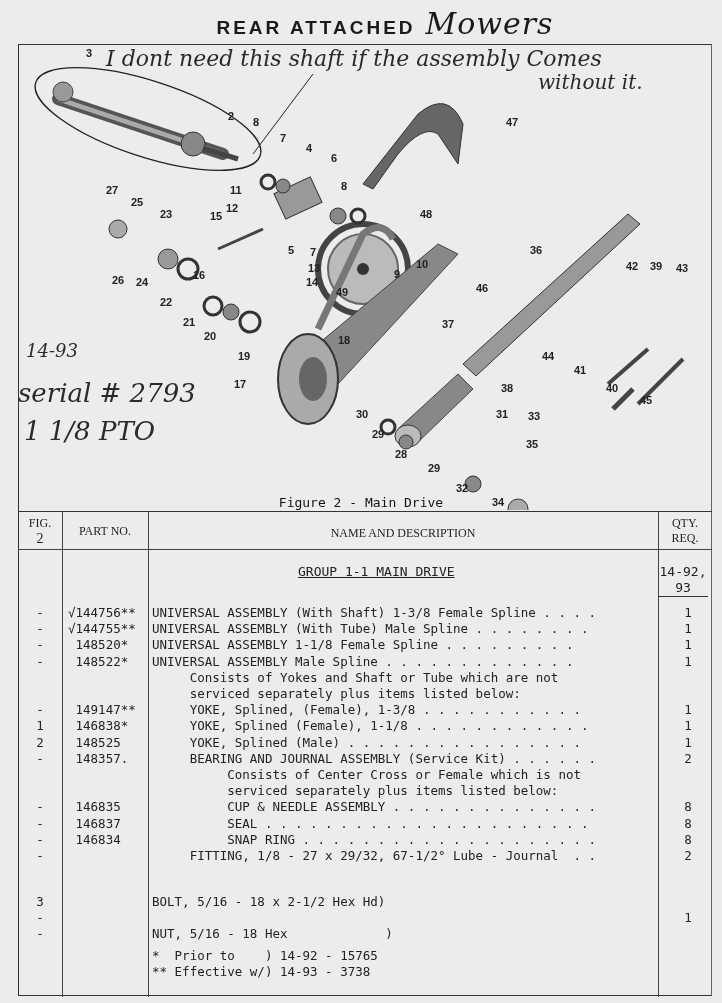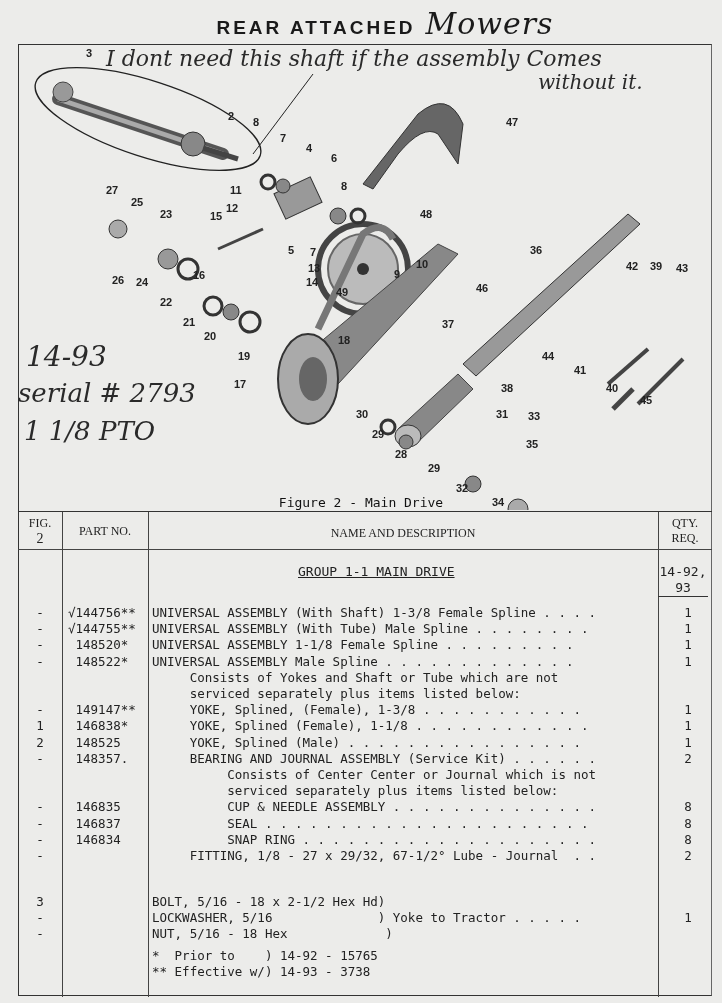--- a/index.html
+++ b/index.html
@@ -109,21 +109,21 @@
     <circle cx="500" cy="465" r="10" fill="#aaa" stroke="#333"></circle>
     <line x1="590" y1="340" x2="630" y2="305" stroke="#444" stroke-width="4"></line>
     <line x1="620" y1="360" x2="665" y2="315" stroke="#444" stroke-width="4"></line>
     <line x1="595" y1="365" x2="615" y2="345" stroke="#444" stroke-width="5"></line>
 
     <line x1="295" y1="30" x2="235" y2="110" stroke="#222" stroke-width="1"></line>
   </svg>
 
   <div class="hand" style="left:88px;top:2px;font-size:22px;">I dont need this shaft if the assembly Comes</div>
   <div class="hand" style="left:520px;top:26px;font-size:20px;">without it.</div>
-  <div class="hand" style="left:8px;top:296px;font-size:28px;">14-93</div>
+  <div class="hand" style="left:8px;top:296px;font-size:18px;">14-93</div>
   <div class="hand" style="left:0px;top:334px;font-size:26px;">serial # 2793</div>
   <div class="hand" style="left:6px;top:372px;font-size:26px;">1 1/8 PTO</div>
 
   <div class="callout" style="left:68px;top:3px;">3</div>
   <div class="callout" style="left:210px;top:66px;">2</div>
   <div class="callout" style="left:235px;top:72px;">8</div>
   <div class="callout" style="left:262px;top:88px;">7</div>
   <div class="callout" style="left:288px;top:98px;">4</div>
   <div class="callout" style="left:313px;top:108px;">6</div>
   <div class="callout" style="left:323px;top:136px;">8</div>
@@ -202,29 +202,29 @@
       <div class="row" style="top: 93px;"><span class="fig">-</span><span class="part">√144756**</span><span class="desc">UNIVERSAL ASSEMBLY (With Shaft) 1-3/8 Female Spline . . . .</span><span class="qty">1</span></div>
       <div class="row" style="top: 109.2px;"><span class="fig">-</span><span class="part">√144755**</span><span class="desc">UNIVERSAL ASSEMBLY (With Tube) Male Spline . . . . . . . .</span><span class="qty">1</span></div>
       <div class="row" style="top: 125.4px;"><span class="fig">-</span><span class="part"> 148520*</span><span class="desc">UNIVERSAL ASSEMBLY 1-1/8 Female Spline . . . . . . . . .</span><span class="qty">1</span></div>
       <div class="row" style="top: 141.6px;"><span class="fig">-</span><span class="part"> 148522*</span><span class="desc">UNIVERSAL ASSEMBLY Male Spline . . . . . . . . . . . . .</span><span class="qty">1</span></div>
       <div class="row" style="top: 157.8px; padding-left: 16px;"><span class="fig"></span><span class="part"></span><span class="desc">     Consists of Yokes and Shaft or Tube which are not</span><span class="qty"></span></div>
       <div class="row" style="top: 174px;"><span class="fig"></span><span class="part"></span><span class="desc">     serviced separately plus items listed below:</span><span class="qty"></span></div>
       <div class="row" style="top: 190.2px;"><span class="fig">-</span><span class="part"> 149147**</span><span class="desc">     YOKE, Splined, (Female), 1-3/8 . . . . . . . . . . .</span><span class="qty">1</span></div>
       <div class="row" style="top: 206.4px;"><span class="fig">1</span><span class="part"> 146838*</span><span class="desc">     YOKE, Splined (Female), 1-1/8 . . . . . . . . . . . .</span><span class="qty">1</span></div>
       <div class="row" style="top: 222.6px;"><span class="fig">2</span><span class="part"> 148525</span><span class="desc">     YOKE, Splined (Male) . . . . . . . . . . . . . . . .</span><span class="qty">1</span></div>
       <div class="row" style="top: 238.8px;"><span class="fig">-</span><span class="part"> 148357.</span><span class="desc">     BEARING AND JOURNAL ASSEMBLY (Service Kit) . . . . . .</span><span class="qty">2</span></div>
-      <div class="row" style="top: 255px;"><span class="fig"></span><span class="part"></span><span class="desc">          Consists of Center Center or Journal which is not</span><span class="qty"></span></div>
+      <div class="row" style="top: 255px;"><span class="fig"></span><span class="part"></span><span class="desc">          Consists of Center Cross or Female which is not</span><span class="qty"></span></div>
       <div class="row" style="top: 271.2px;"><span class="fig"></span><span class="part"></span><span class="desc">          serviced separately plus items listed below:</span><span class="qty"></span></div>
       <div class="row" style="top: 287.4px;"><span class="fig">-</span><span class="part"> 146835</span><span class="desc">          CUP &amp; NEEDLE ASSEMBLY . . . . . . . . . . . . . .</span><span class="qty">8</span></div>
       <div class="row" style="top: 303.6px;"><span class="fig">-</span><span class="part"> 146837</span><span class="desc">          SEAL . . . . . . . . . . . . . . . . . . . . . .</span><span class="qty">8</span></div>
       <div class="row" style="top: 319.8px;"><span class="fig">-</span><span class="part"> 146834</span><span class="desc">          SNAP RING . . . . . . . . . . . . . . . . . . . .</span><span class="qty">8</span></div>
       <div class="row" style="top: 336px;"><span class="fig">-</span><span class="part"></span><span class="desc">     FITTING, 1/8 - 27 x 29/32, 67-1/2° Lube - Journal  . .</span><span class="qty">2</span></div>
     </div>
   <div id="hw-rows">
       <div class="row" style="top: 382px;"><span class="fig">3</span><span class="part"></span><span class="desc">BOLT, 5/16 - 18 x 2-1/2 Hex Hd)</span><span class="qty"></span></div>
-      <div class="row" style="top: 398px;"><span class="fig">-</span><span class="part"></span><span class="desc">LOCKWASHER, 5/16              ) Yoke to Tractor . . . . .</span><span class="qty">1</span></div>
+      <div class="row" style="top: 398px;"><span class="fig">-</span><span class="part"></span><span class="qty">1</span></div>
       <div class="row" style="top: 414px;"><span class="fig">-</span><span class="part"></span><span class="desc">NUT, 5/16 - 18 Hex             )</span><span class="qty"></span></div>
     </div>
   <div id="foot-rows">
       <div class="row" style="top: 436px;"><span class="desc">*  Prior to    ) 14-92 - 15765</span></div>
       <div class="row" style="top: 452px;"><span class="desc">** Effective w/) 14-93 - 3738</span></div>
     </div>
 </div>
 
 </body></html>

